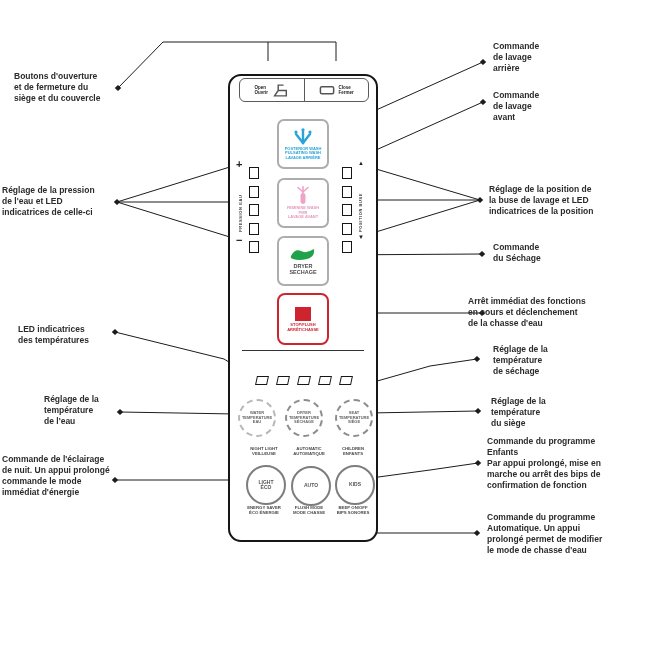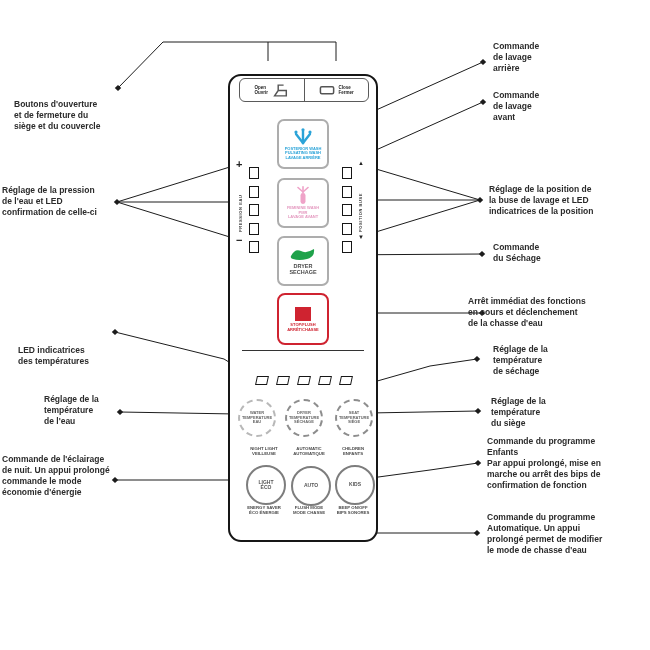--- a/index.html
+++ b/index.html
@@ -86,35 +86,35 @@
       <path d="M480 197l3.2 3-3.2 3-3.2-3z"></path>
     <path d="M482 251l3.2 3-3.2 3-3.2-3z"></path>
       <path d="M482 310l3.2 3-3.2 3-3.2-3z"></path>
     <path d="M477 356l3.2 3-3.2 3-3.2-3z"></path>
       <path d="M478 408l3.2 3-3.2 3-3.2-3z"></path>
     <path d="M478 460l3.2 3-3.2 3-3.2-3z"></path>
       <path d="M477 530l3.2 3-3.2 3-3.2-3z"></path>
   </g>
 </svg>
 
-<div class="callout" style="left:14px;top:71px;margin-top:28px;">Boutons d'ouverture
+<div class="callout" style="left:14px;top:71px;">Boutons d'ouverture
 et de fermeture du
 siège et du couvercle</div>
 <div class="callout" style="left:2px;top:185px;">Réglage de la pression
 de l'eau et LED
-confirmation de celle-ci</div>
-<div class="callout" style="left:18px;top:324px;margin-top:21px;">LED indicatrices
+indicatrices de celle-ci</div>
+<div class="callout" style="left:18px;top:324px;">LED indicatrices
 des températures</div>
 <div class="callout" style="left:44px;top:394px;">Réglage de la
 température
 de l'eau</div>
 <div class="callout" style="left:2px;top:454px;">Commande de l'éclairage
 de nuit. Un appui prolongé
 commande le mode
-économie d'énergie</div>
+immédiat d'énergie</div>
 
 <div class="callout" style="left:493px;top:41px;">Commande
 de lavage
 arrière</div>
 <div class="callout" style="left:493px;top:90px;">Commande
 de lavage
 avant</div>
 <div class="callout" style="left:489px;top:184px;">Réglage de la position de
 la buse de lavage et LED
 indicatrices de la position</div>

